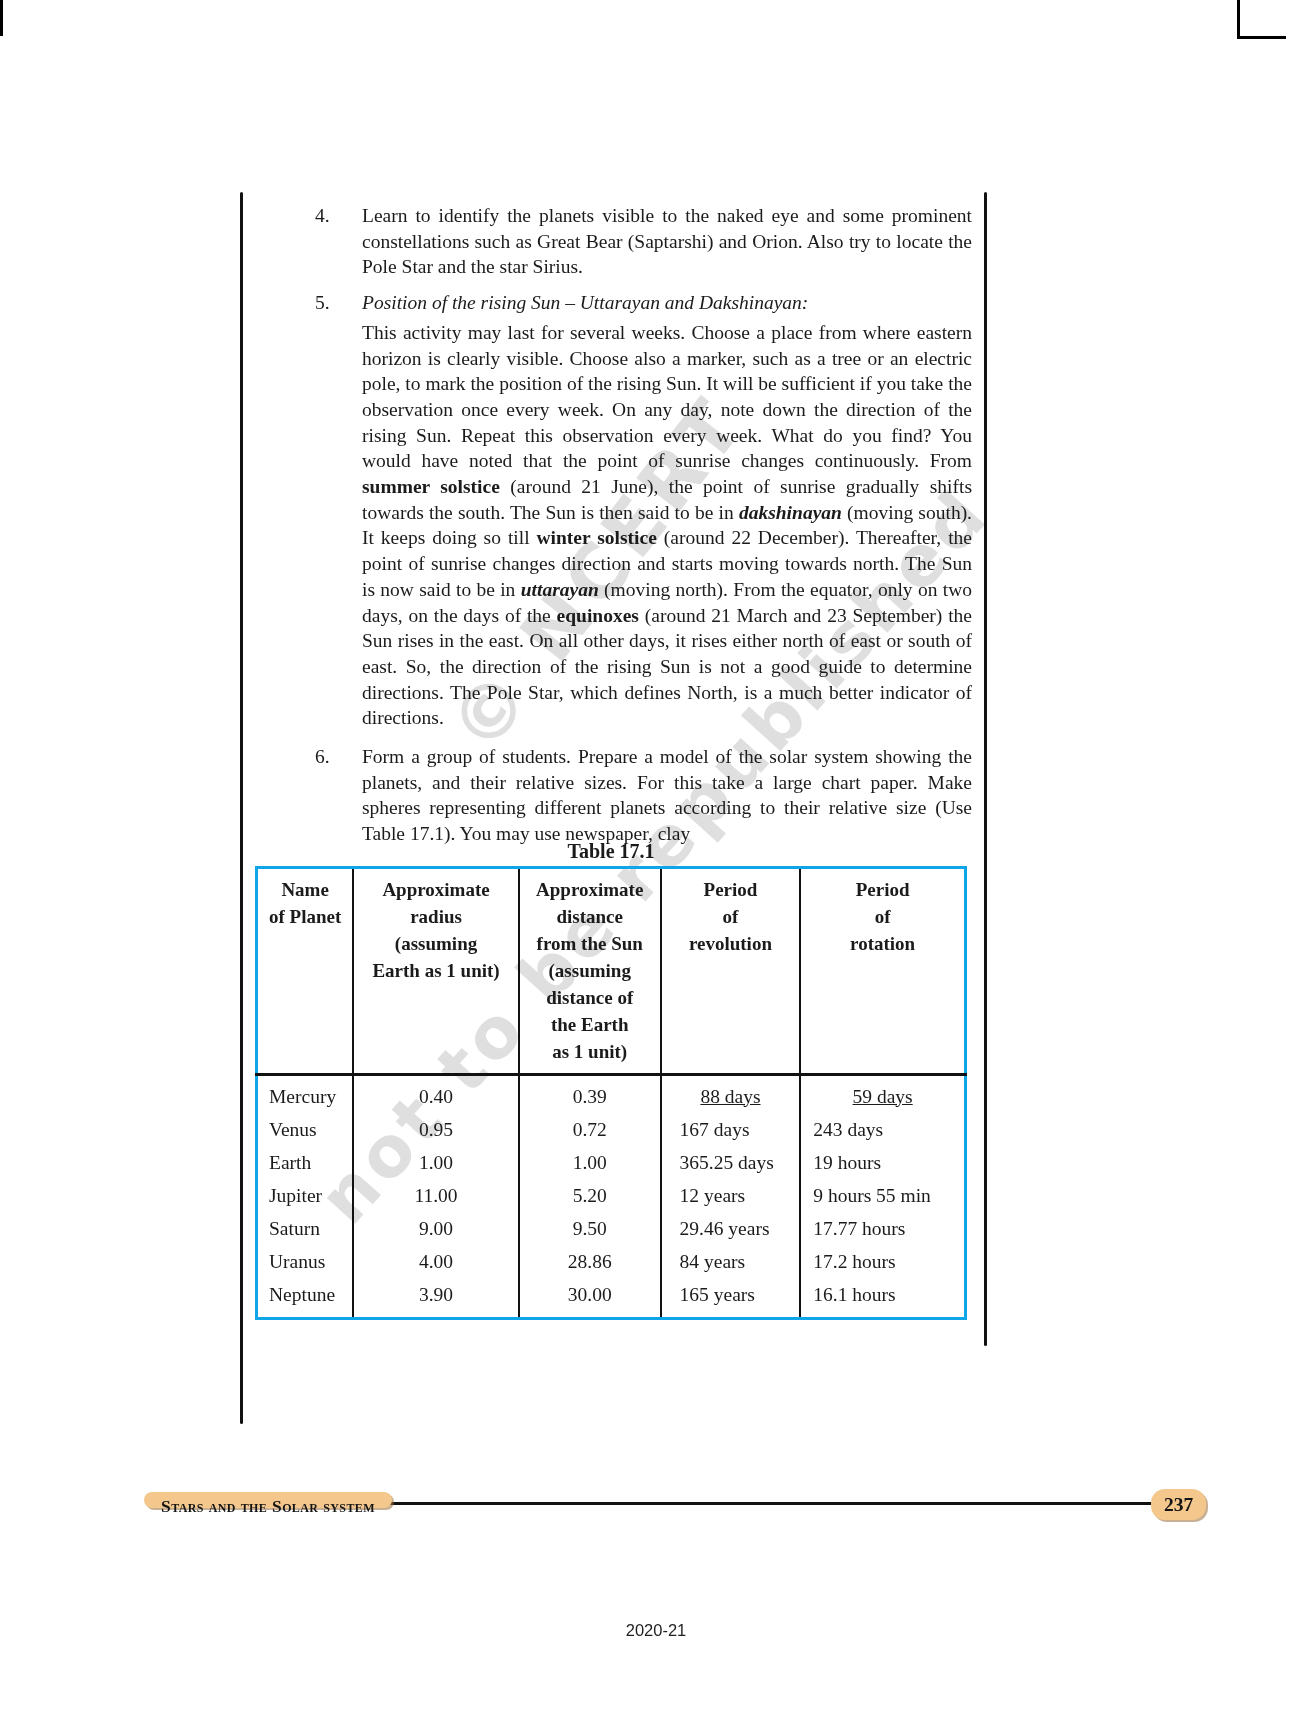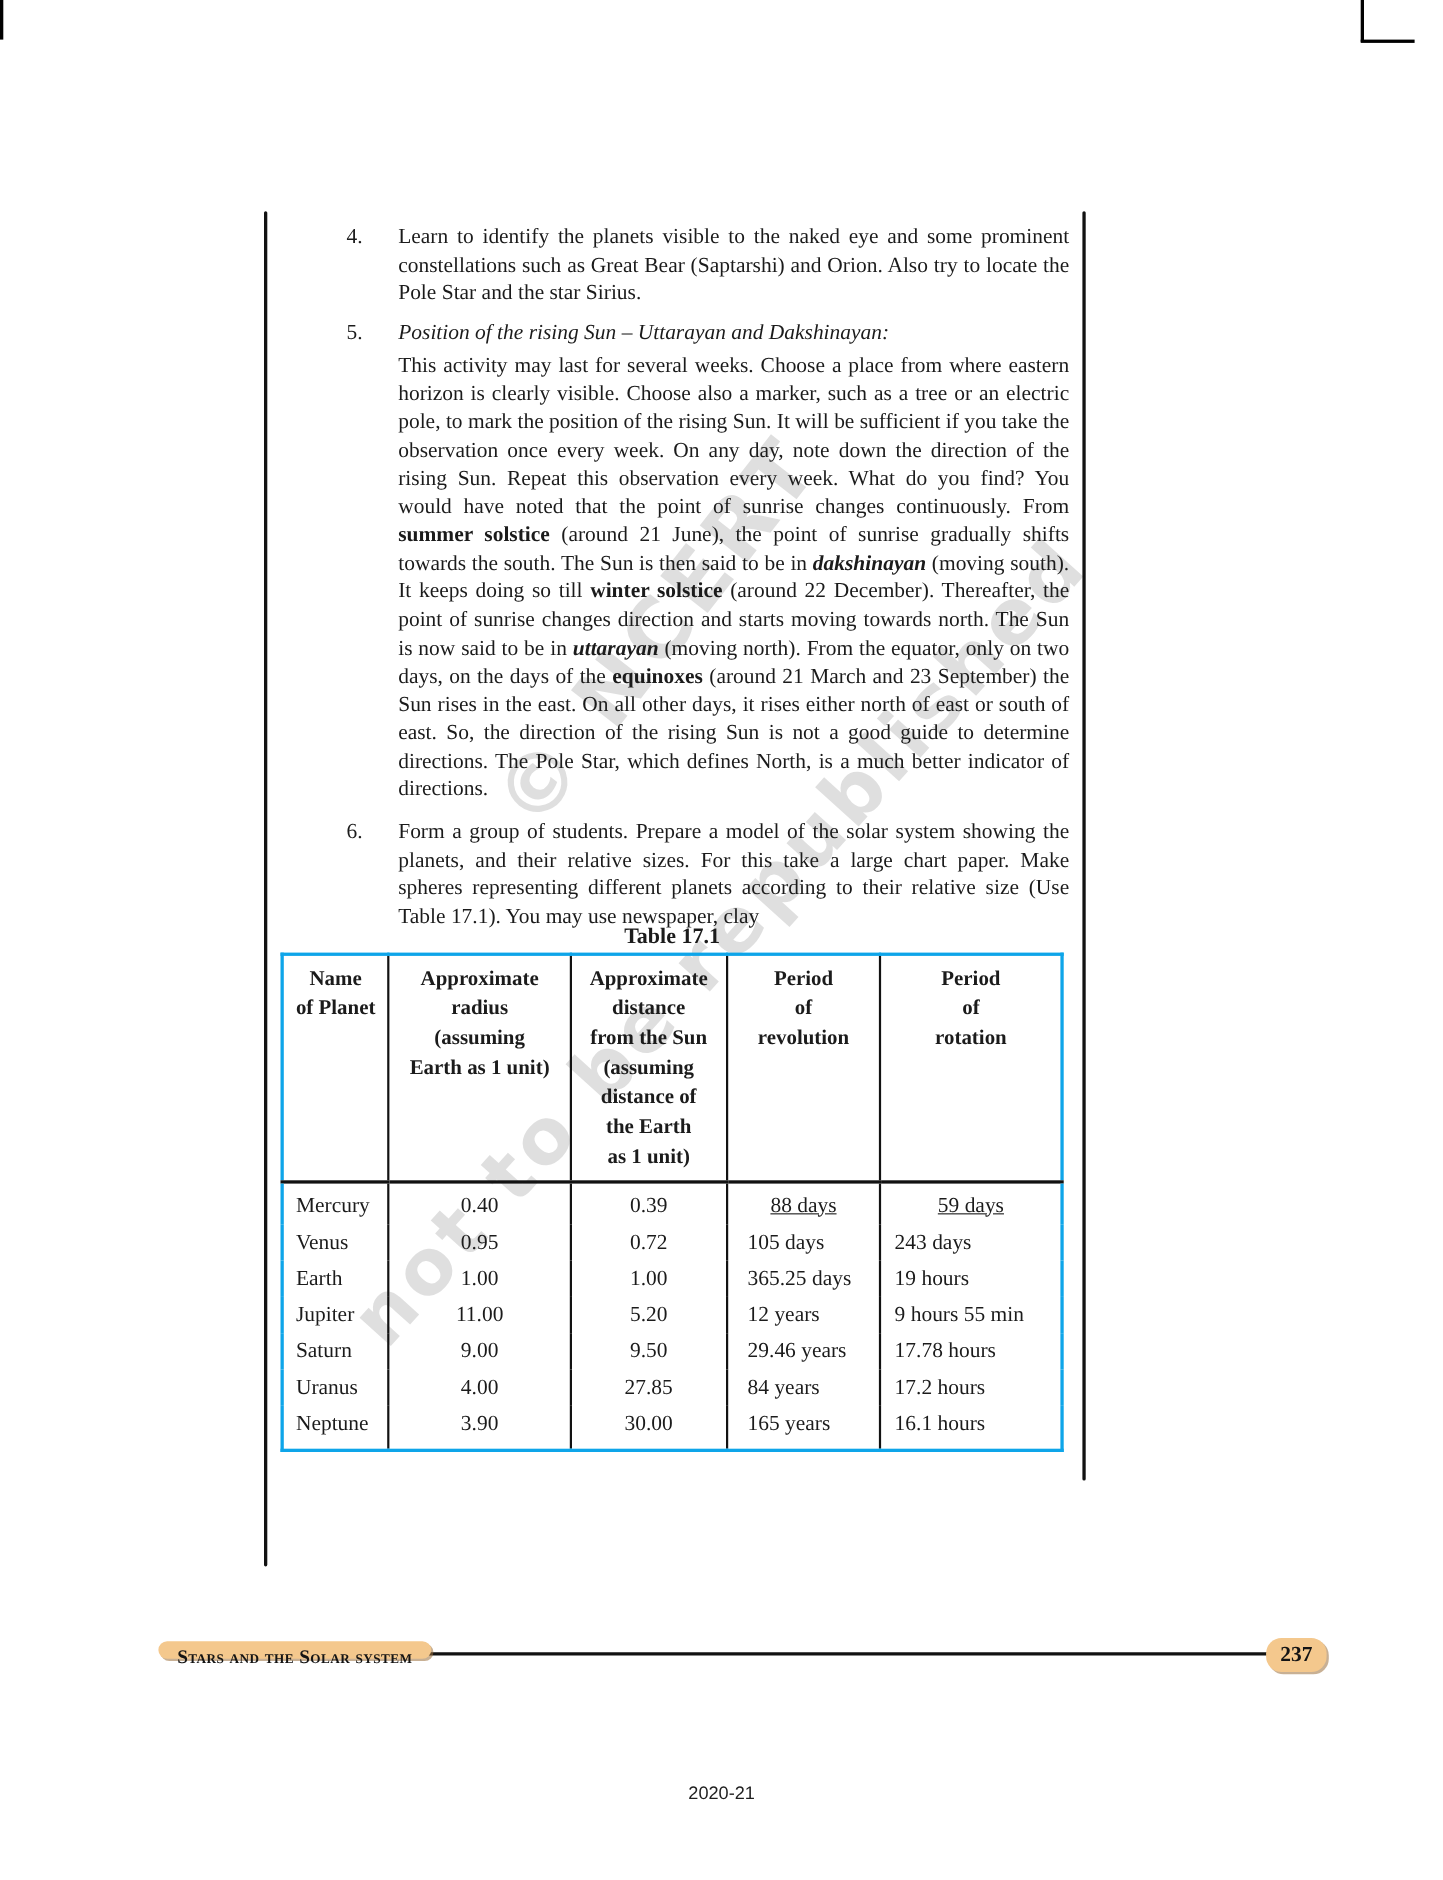--- a/index.html
+++ b/index.html
@@ -137,21 +137,21 @@
       <td class="c0">Mercury</td>
       <td class="c1">0.40</td>
       <td class="c2">0.39</td>
       <td class="c3">88 days</td>
       <td class="c4">59 days</td>
     </tr>
     <tr class="r1">
       <td class="c0">Venus</td>
       <td class="c1">0.95</td>
       <td class="c2">0.72</td>
-      <td class="c3">105 days</td>
+      <td class="c3">167 days</td>
       <td class="c4">243 days</td>
     </tr>
     <tr class="r2">
       <td class="c0">Earth</td>
       <td class="c1">1.00</td>
       <td class="c2">1.00</td>
       <td class="c3">365.25 days</td>
       <td class="c4">19 hours</td>
     </tr>
     <tr class="r4">
@@ -159,26 +159,26 @@
       <td class="c1">11.00</td>
       <td class="c2">5.20</td>
       <td class="c3">12 years</td>
       <td class="c4">9 hours 55 min</td>
     </tr>
     <tr class="r5">
       <td class="c0">Saturn</td>
       <td class="c1">9.00</td>
       <td class="c2">9.50</td>
       <td class="c3">29.46 years</td>
-      <td class="c4">17.78 hours</td>
+      <td class="c4">17.77 hours</td>
     </tr>
     <tr class="r6">
       <td class="c0">Uranus</td>
       <td class="c1">4.00</td>
-      <td class="c2">27.85</td>
+      <td class="c2">28.86</td>
       <td class="c3">84 years</td>
       <td class="c4">17.2 hours</td>
     </tr>
     <tr class="r7">
       <td class="c0">Neptune</td>
       <td class="c1">3.90</td>
       <td class="c2">30.00</td>
       <td class="c3">165 years</td>
       <td class="c4">16.1 hours</td>
     </tr>

